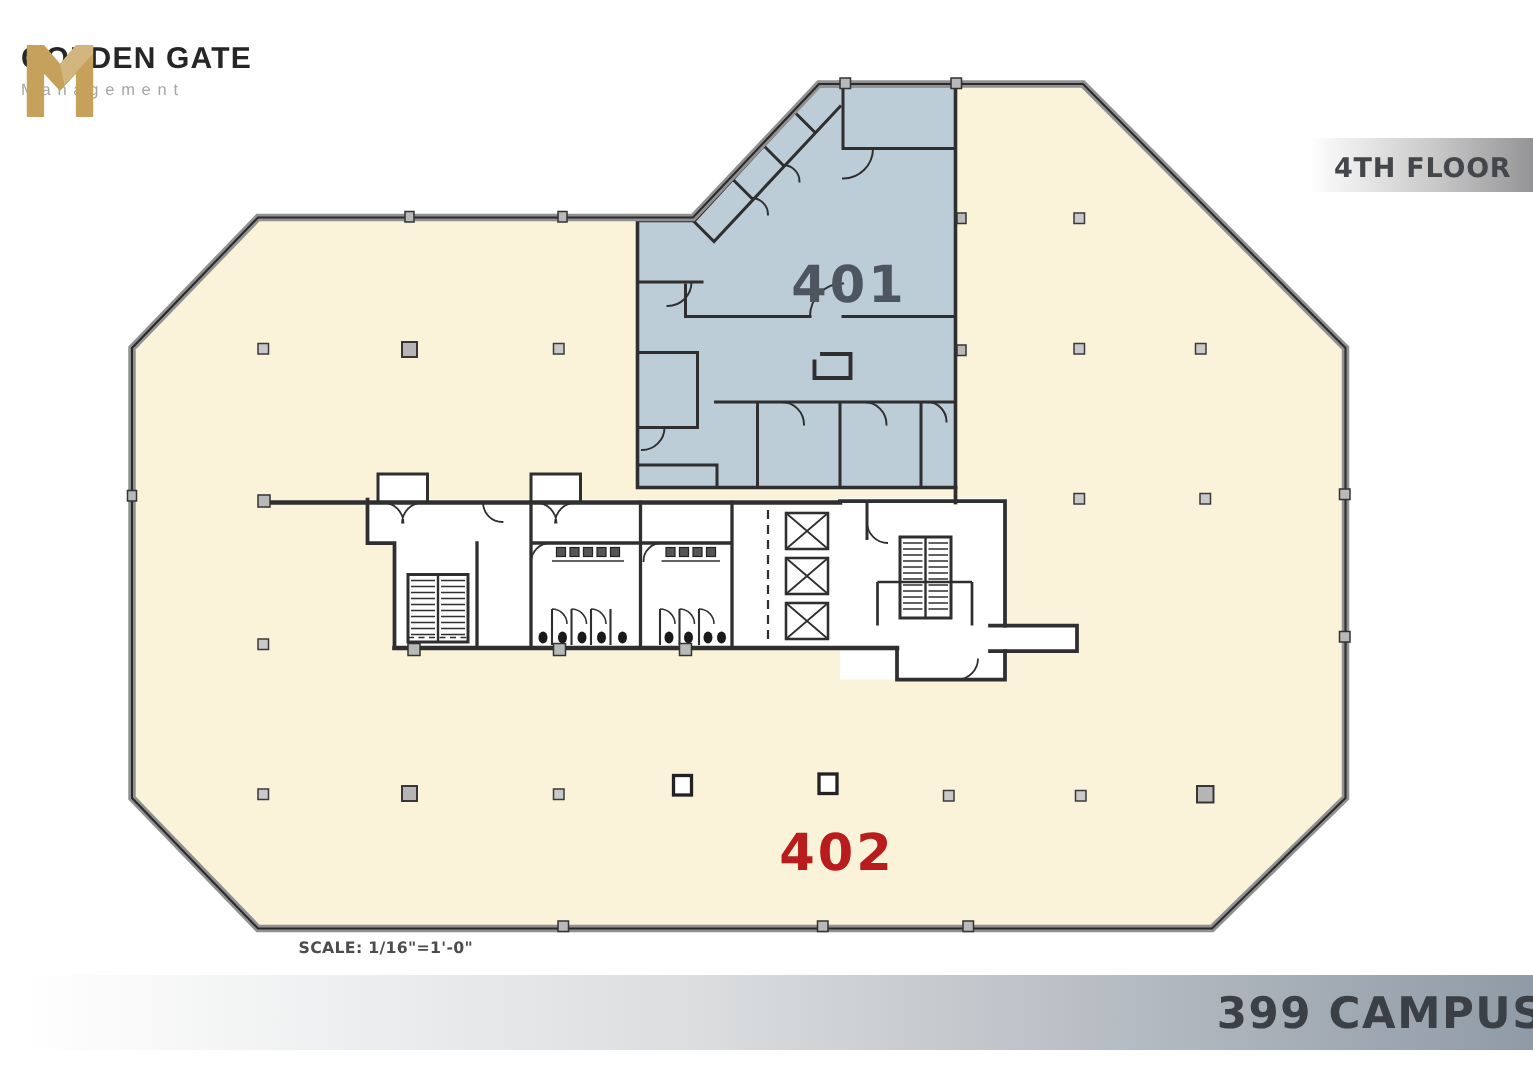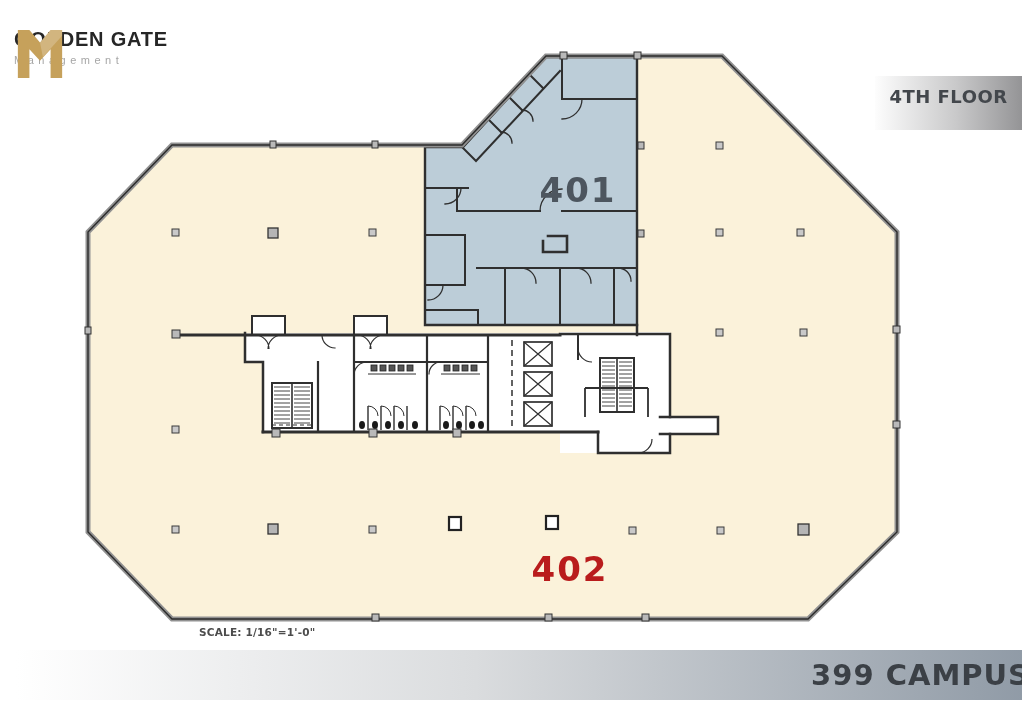--- a/index.html
+++ b/index.html
@@ -6,27 +6,27 @@
   .canvas{position:relative;width:1022px;height:718px;background:#ffffff;overflow:hidden;
           font-family:"Liberation Sans",sans-serif;}
   svg{position:absolute;left:0;top:0;}
   
   .logo{position:absolute;left:14px;top:28px;display:flex;align-items:center;gap:12px;}
   .logo-text{display:flex;flex-direction:column;}
   .logo-name{font-size:20px;font-weight:800;color:#262626;letter-spacing:0.8px;
              font-family:"Liberation Sans",sans-serif;}
   .logo-sub{font-size:11px;color:#a6a6a6;letter-spacing:4.5px;margin-top:3px;font-weight:500;}
   
-  .floor-tag{position:absolute;left:875px;top:76px;width:147px;height:54px;
+  .floor-tag{position:absolute;left:875px;top:92px;width:147px;height:36px;
              background:linear-gradient(90deg,#fdfdfd 0%,#c9c9ca 55%,#949496 100%);
              text-align:center;line-height:42px;font-size:18px;font-weight:700;color:#43474c;
              font-family:"DejaVu Sans","Liberation Sans",sans-serif;letter-spacing:0.5px;}
   
   .suite-label{position:absolute;transform:translate(-50%,-50%);font-weight:700;
-               font-family:"DejaVu Sans","Liberation Sans",sans-serif;letter-spacing:2px;margin-left:12px;}
+               font-family:"DejaVu Sans","Liberation Sans",sans-serif;letter-spacing:2px;}
   .suite-401{left:566px;top:190px;font-size:34px;color:#4d565f;}
   .suite-402{left:558px;top:569px;font-size:34px;color:#b91c1c;}
   
   .scale-note{position:absolute;left:199px;top:626px;font-size:10.5px;font-weight:700;color:#4c4c4c;
               font-family:"DejaVu Sans","Liberation Sans",sans-serif;letter-spacing:0.2px;}
   
   .bottom-bar{position:absolute;left:0;top:650px;width:1022px;height:50px;
               background:linear-gradient(90deg,#ffffff 0%,#dadcde 45%,#8e99a5 100%);margin-left:16px;}
   .bottom-bar span{position:absolute;right:8px;top:0;line-height:50px;font-size:29px;font-weight:700;
               color:#3b4046;font-family:"DejaVu Sans","Liberation Sans",sans-serif;letter-spacing:1px;}

